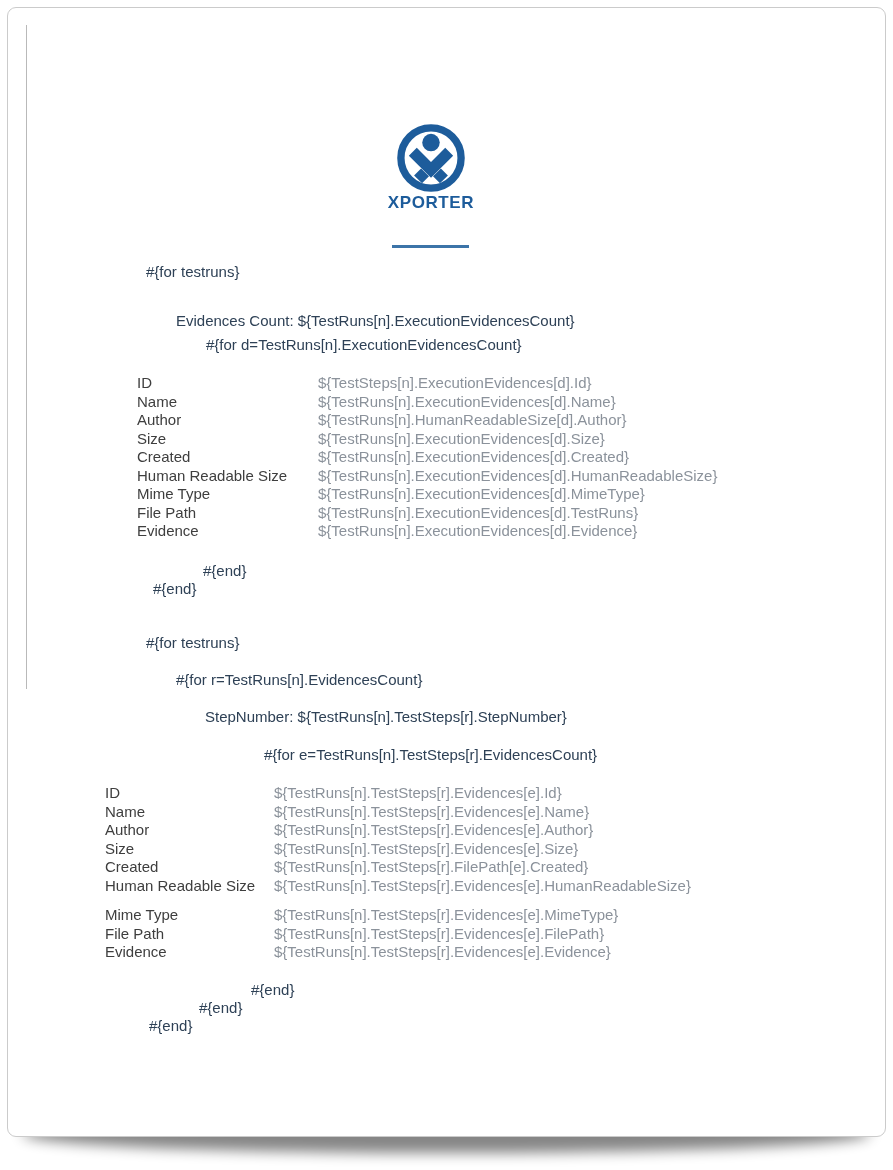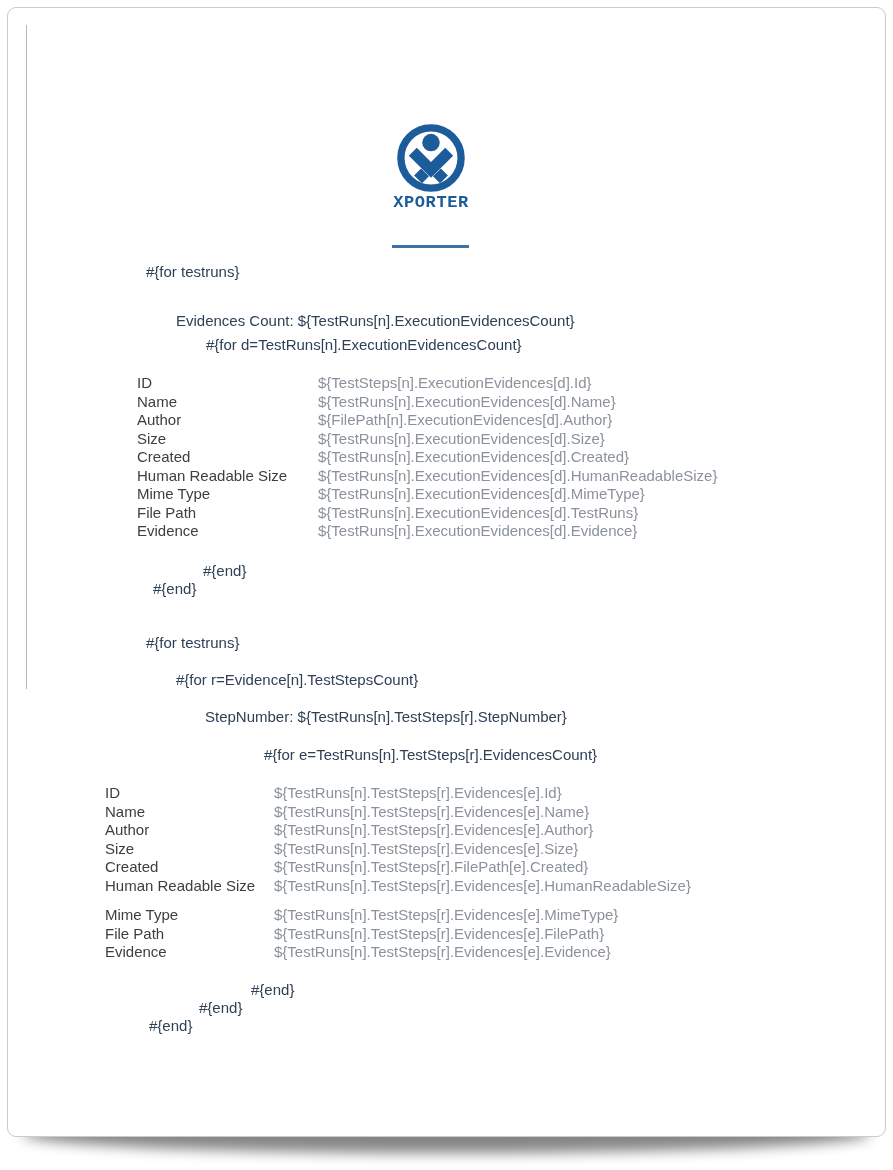--- a/index.html
+++ b/index.html
@@ -25,21 +25,21 @@
   .page{
     position:absolute;left:7px;top:7px;width:879px;height:1130px;
     background:#fff;border:1px solid #cbcbcb;border-radius:9px;
     z-index:2;
   }
   .content{position:absolute;left:0;top:0;width:893px;height:1170px;z-index:3}
   .vline{position:absolute;left:26px;top:25px;width:1px;height:664px;background:#b9b9b9}
   .logo{position:absolute;left:396px;top:123px;width:70px;height:70px}
   .brand{
     position:absolute;left:346px;top:193px;width:170px;text-align:center;
-    color:var(--brand);font-weight:bold;font-size:17px;letter-spacing:.6px;font-family:Liberation Mono, monospace;
+    color:var(--brand);font-weight:bold;font-size:17px;letter-spacing:.6px;
   }
   .divider{position:absolute;left:392px;top:245px;width:77px;height:3px;background:var(--divider)}
   .line{position:absolute;white-space:nowrap;color:var(--directive);line-height:18px}
   .tbl{position:absolute}
   .row{display:flex;line-height:18.5px;white-space:nowrap}
   .row .lbl{color:var(--label);flex:0 0 auto}
   .row .val{color:var(--value)}
   .tbl1 .lbl{width:181px}
   .tbl2 .lbl{width:169px}
   .gap{height:11px}
@@ -76,21 +76,21 @@
       <div class="row">
           <span class="lbl">ID</span>
           <span class="val">${TestSteps[n].ExecutionEvidences[d].Id}</span>
         </div>
       <div class="row">
           <span class="lbl">Name</span>
           <span class="val">${TestRuns[n].ExecutionEvidences[d].Name}</span>
         </div>
       <div class="row">
           <span class="lbl">Author</span>
-          <span class="val">${FilePath[n].ExecutionEvidences[d].Author}</span>
+          <span class="val">${TestRuns[n].HumanReadableSize[d].Author}</span>
         </div>
       <div class="row">
           <span class="lbl">Size</span>
           <span class="val">${TestRuns[n].ExecutionEvidences[d].Size}</span>
         </div>
       <div class="row">
           <span class="lbl">Created</span>
           <span class="val">${TestRuns[n].ExecutionEvidences[d].Created}</span>
         </div>
       <div class="row">
@@ -108,21 +108,21 @@
       <div class="row">
           <span class="lbl">Evidence</span>
           <span class="val">${TestRuns[n].ExecutionEvidences[d].Evidence}</span>
         </div>
     </div>
 
     <div class="line" style="left:203px;top:562px">#{end}</div>
     <div class="line" style="left:153px;top:580px">#{end}</div>
 
     <div class="line" style="left:146px;top:634px">#{for testruns}</div>
-    <div class="line" style="left:176px;top:671px">#{for r=Evidence[n].TestStepsCount}</div>
+    <div class="line" style="left:176px;top:671px">#{for r=TestRuns[n].EvidencesCount}</div>
     <div class="line" style="left:205px;top:708px">StepNumber: ${TestRuns[n].TestSteps[r].StepNumber}</div>
     <div class="line" style="left:264px;top:746px">#{for e=TestRuns[n].TestSteps[r].EvidencesCount}</div>
 
     <div class="tbl tbl2" style="left:105px;top:784px">
       <div class="row">
           <span class="lbl">ID</span>
           <span class="val">${TestRuns[n].TestSteps[r].Evidences[e].Id}</span>
         </div>
       <div class="row">
           <span class="lbl">Name</span>

